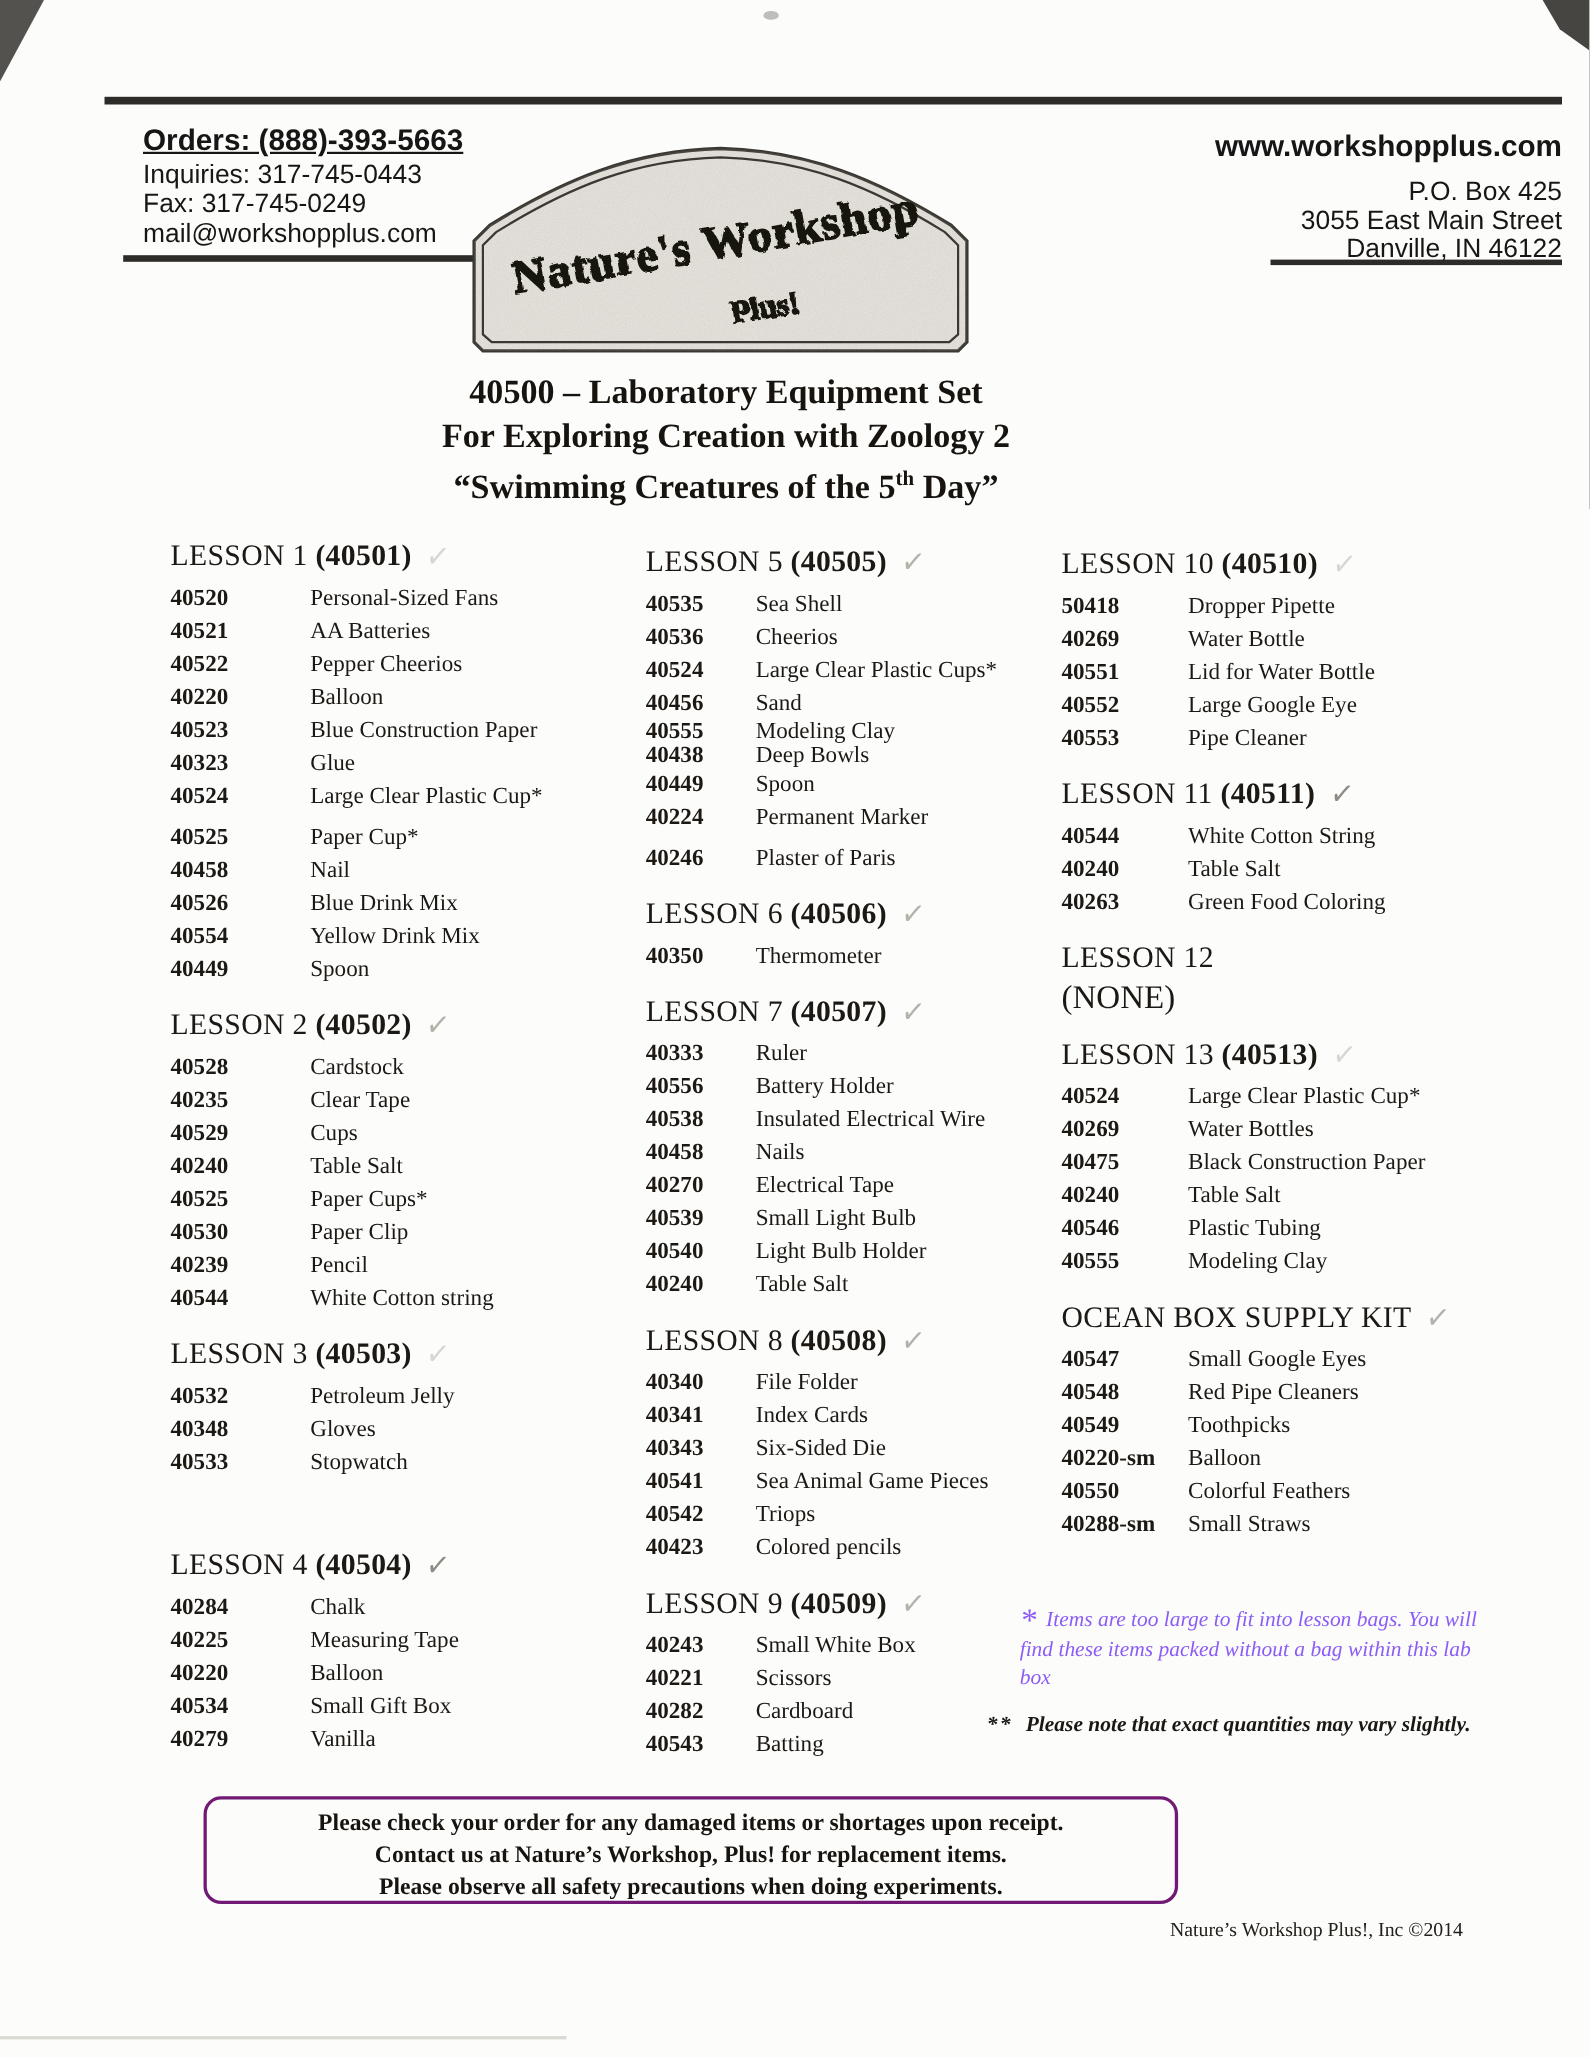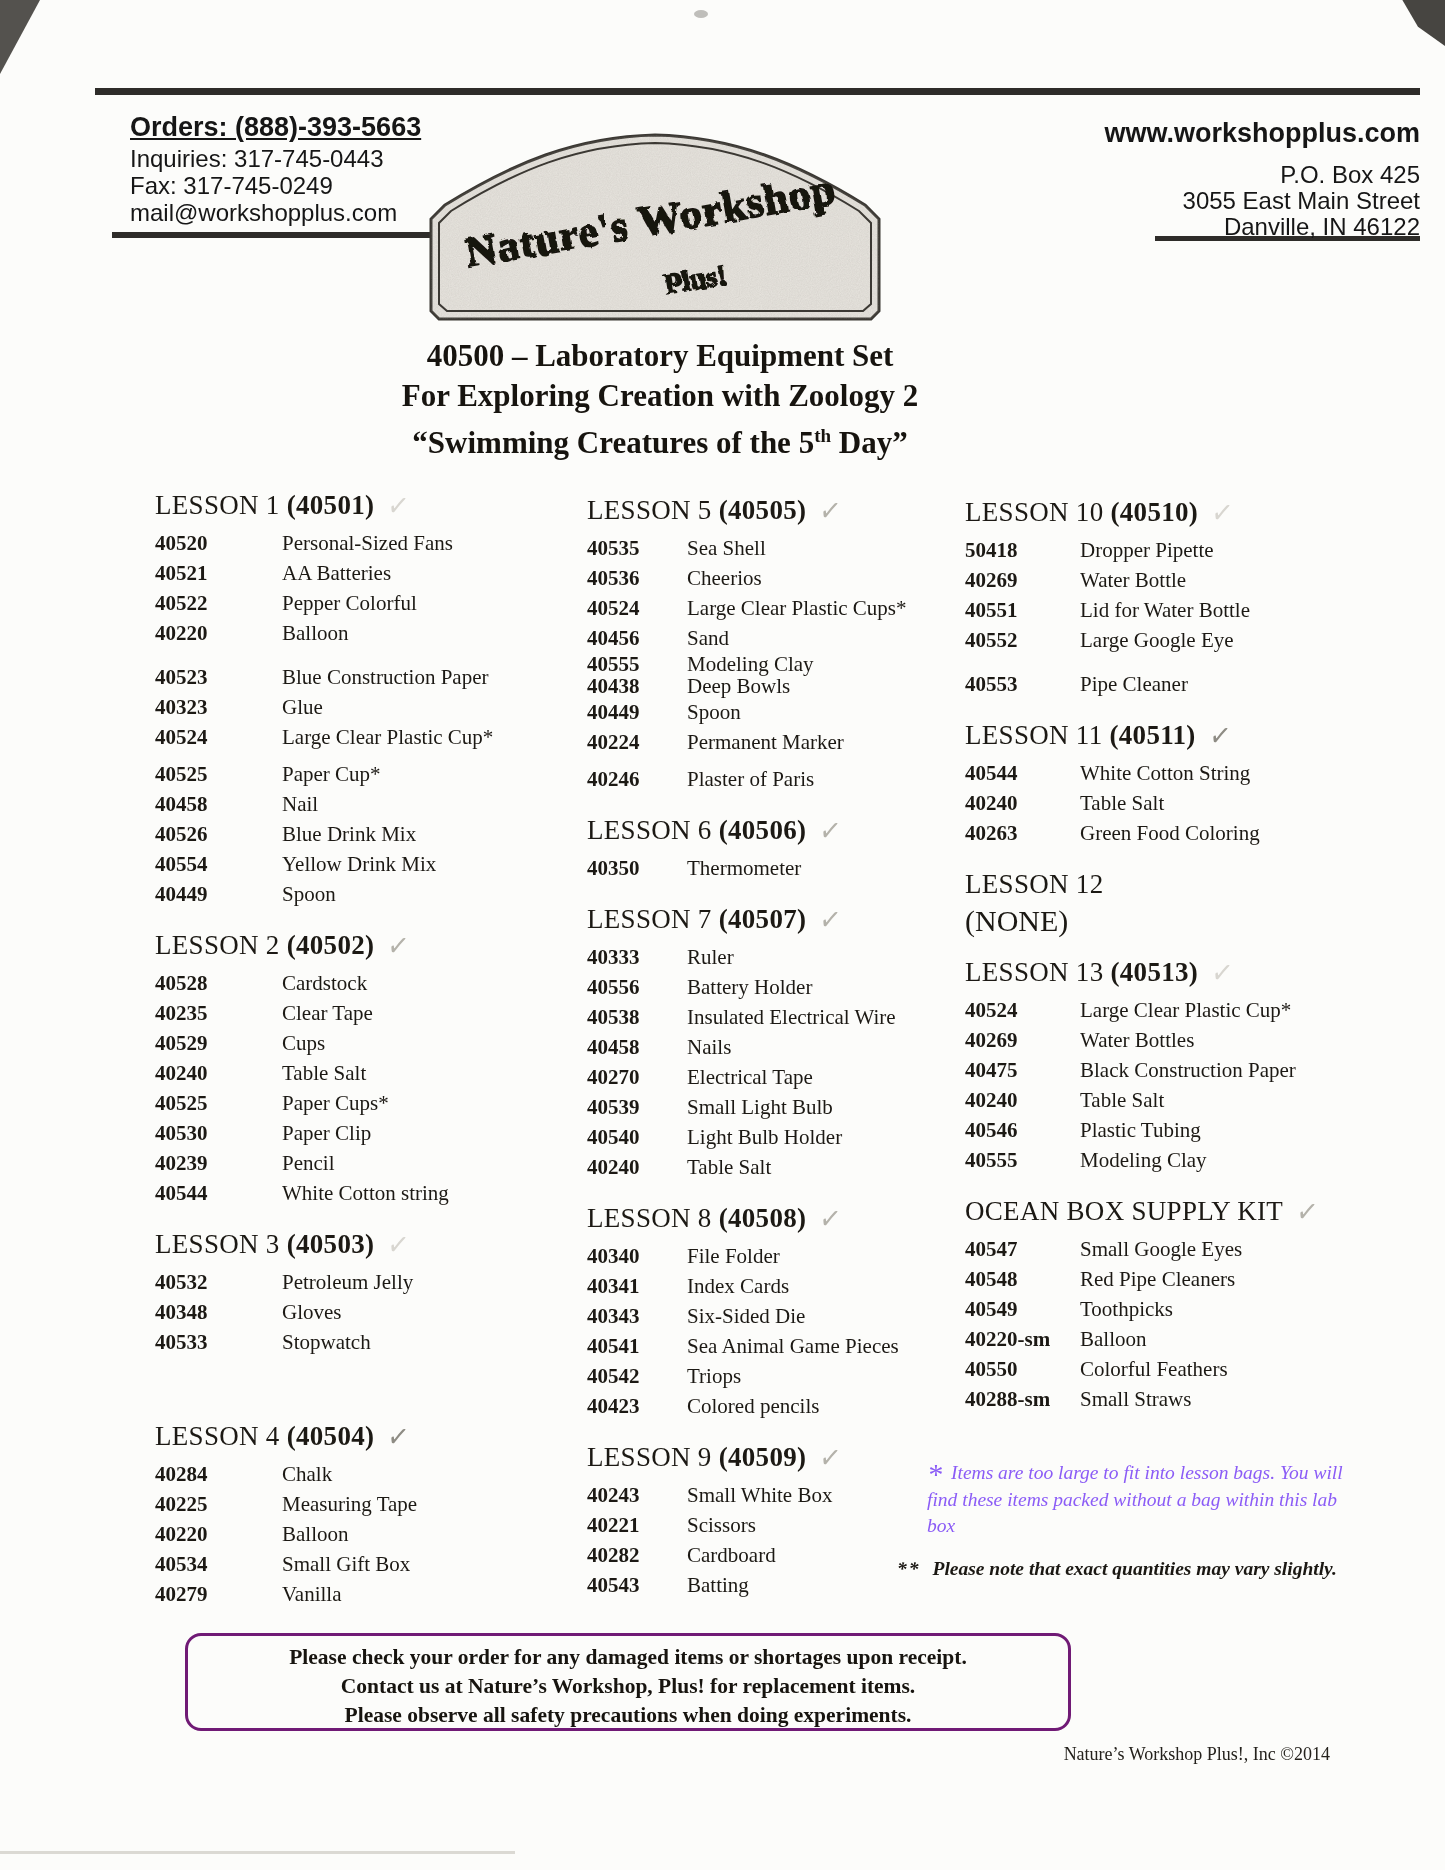--- a/index.html
+++ b/index.html
@@ -36,21 +36,21 @@
   
   .col{position:absolute;}
   .col-0{left:155px;top:489px;width:390px;}
   .col-1{left:587px;top:494px;width:370px;}
   .col-2{left:965px;top:496px;width:420px;}
   .section{margin-bottom:20px;}
   .section.spacer{margin-top:63px;}
   .sec-title{font-size:27px;line-height:32px;margin-bottom:6px;letter-spacing:.3px;white-space:nowrap;}
   .sec-code{font-weight:bold;}
   .row{display:flex;line-height:30px;font-size:21px;}
-  .row.gap{margin-top:14px;}
+  .row.gap{}
   .row.gap-sm{margin-top:7px;}
   .row.tight{line-height:22px;}
   .num{font-weight:bold;flex:none;}
   .col-0 .num{width:127px;}
   .col-1 .num{width:100px;}
   .col-2 .num{width:115px;}
   .desc{white-space:nowrap;}
   .none-label{font-size:30px;line-height:30px;}
   .check{font-family:"DejaVu Sans",sans-serif;display:inline-block;margin-left:14px;
          transform:rotate(10deg) scaleY(1.25);font-size:24px;}
@@ -136,21 +136,21 @@
         <div class="row">
           <span class="num">40520</span>
           <span class="desc">Personal-Sized Fans</span>
         </div>
         <div class="row">
           <span class="num">40521</span>
           <span class="desc">AA Batteries</span>
         </div>
         <div class="row">
           <span class="num">40522</span>
-          <span class="desc">Pepper Colorful</span>
+          <span class="desc">Pepper Cheerios</span>
         </div>
         <div class="row">
           <span class="num">40220</span>
           <span class="desc">Balloon</span>
         </div>
         <div class="row gap">
           <span class="num">40523</span>
           <span class="desc">Blue Construction Paper</span>
         </div>
         <div class="row">

